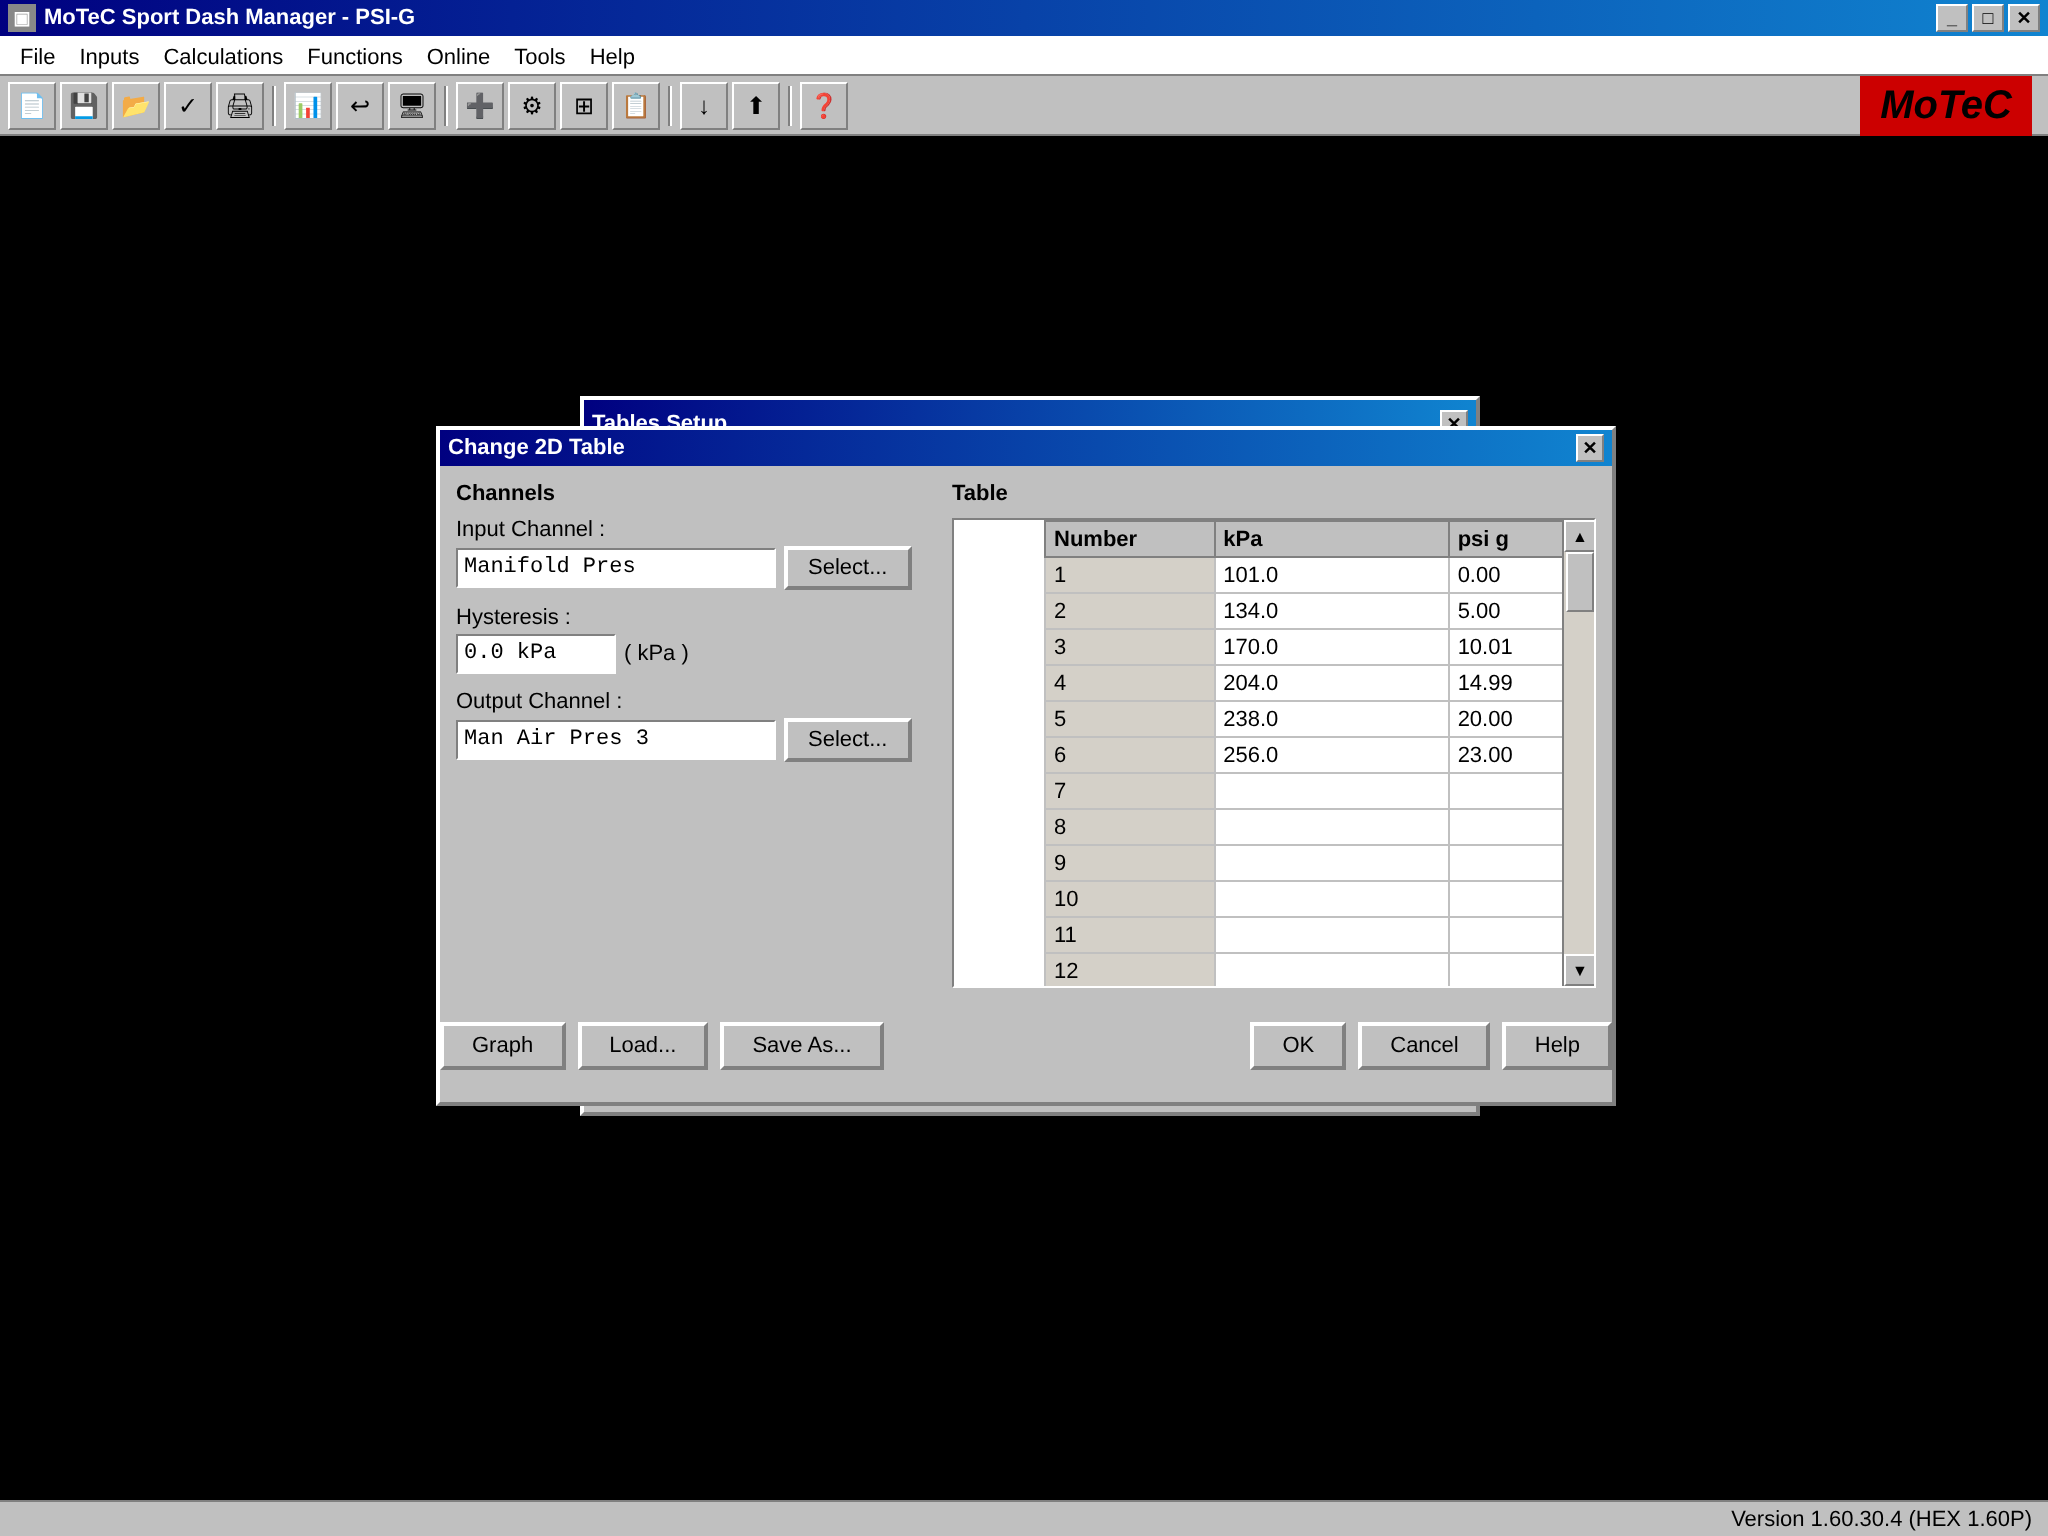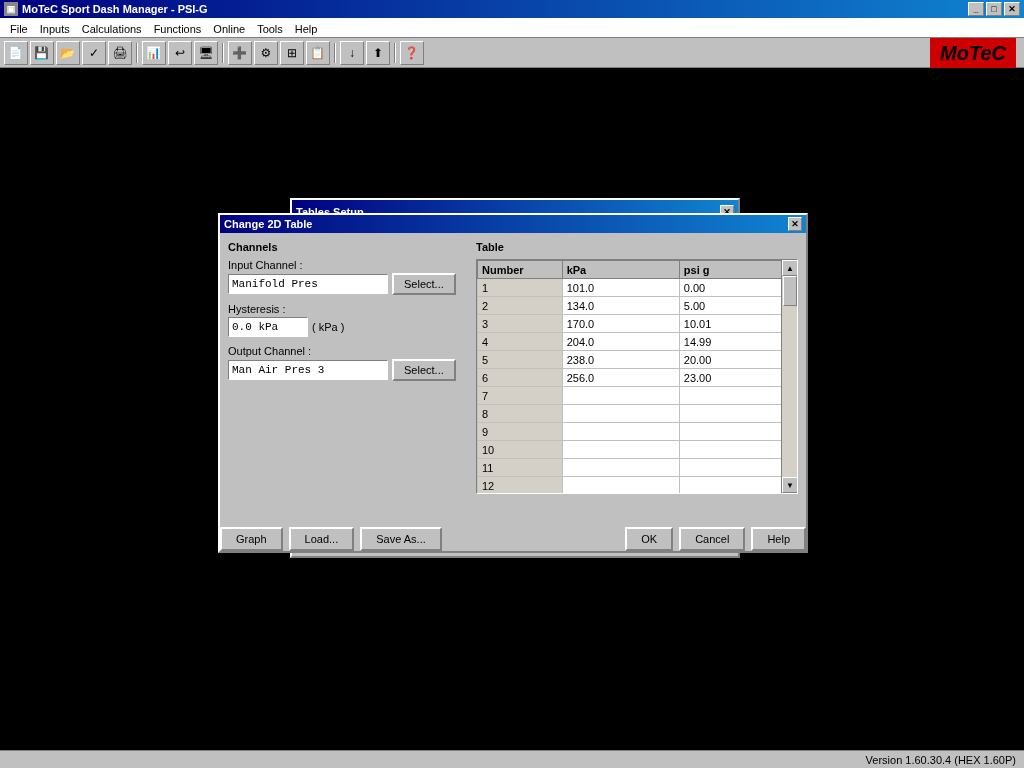--- a/index.html
+++ b/index.html
@@ -256,20 +256,21 @@
       border: 1px solid;
       border-color: #808080 #fff #fff #808080;
       background: white;
       overflow: hidden;
       height: 235px;
       position: relative;
     }
     .data-table {
       width: 100%;
       border-collapse: collapse;
+      margin-left: 45px;
     }
     .data-table th {
       background: #c0c0c0;
       border: 1px solid #808080;
       padding: 2px 4px;
       font-size: 11px;
       font-weight: bold;
       text-align: left;
       height: 18px;
     }
@@ -320,21 +321,21 @@
     }
 
     
     #dialog-footer {
       position: absolute;
       bottom: 0;
       left: 0;
       right: 0;
       height: 40px;
       display: flex;
-      align-items: flex-end;
+      align-items: flex-start;
       padding: 0 0;
       gap: 6px;
     }
     .footer-btn {
       height: 24px;
       padding: 0 14px;
       background: #c0c0c0;
       border: 2px solid;
       border-color: #fff #808080 #808080 #fff;
       font-size: 11px;

